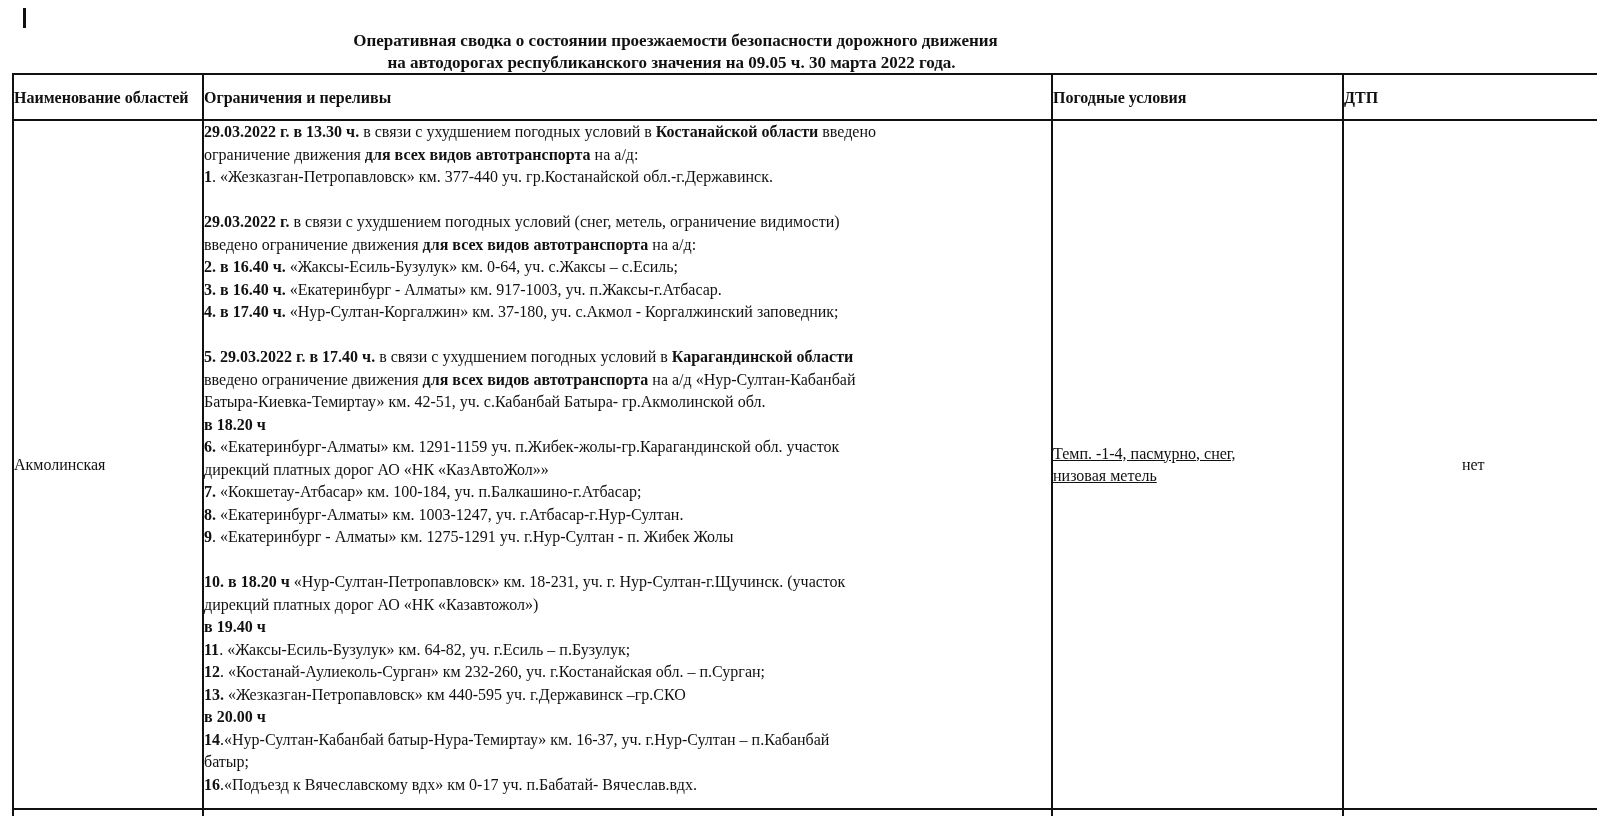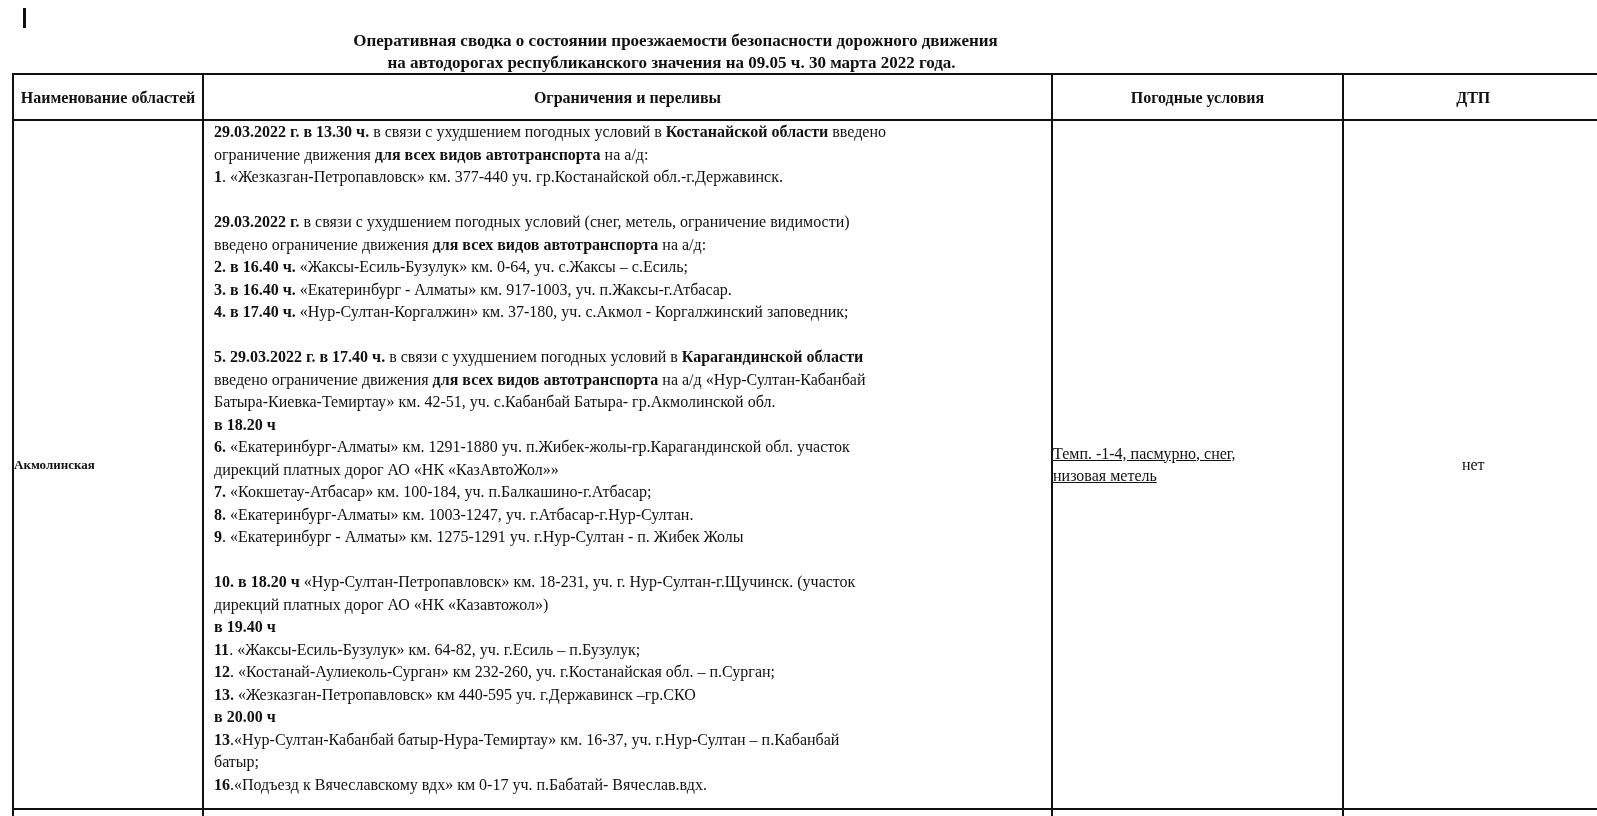--- a/index.html
+++ b/index.html
@@ -20,31 +20,31 @@
     position: absolute; left: 12px; top: 73px;
     border-collapse: collapse; table-layout: fixed;
     width: 1590px;
   }
   table.summary th, table.summary td {
     border: 2px solid #111; padding: 0; vertical-align: middle;
   }
   table.summary tr:first-child th { border-top-width: 2.5px; }
   table.summary td:last-child, table.summary th:last-child { border-right: 1px solid #ddd; }
   th {
-    font-weight: bold; font-size: 16px; text-align: center; height: 44px; line-height: 19px;
+    font-weight: bold; font-size: 16px; text-align: left; height: 44px; line-height: 19px;
   }
   col.c1 { width: 190px; }
   col.c2 { width: 849px; }
   col.c3 { width: 291px; }
   col.c4 { width: 260px; }
-  td.region { font-weight: bold; font-size: 13px; padding-left: 12px; }
+  td.region { font-weight: normal; font-size: 16px; padding-left: 12px; }
   td.restrictions { vertical-align: top; padding: 2px 8px 0 11px; font-size: 16px; line-height: 22.5px; }
   td.restrictions .para { margin: 0 0 22.5px 0; }
   td.restrictions .para.last { margin-bottom: 12px; }
-  td.restrictions .line { display: block; white-space: nowrap; padding-left: 10px; }
+  td.restrictions .line { display: block; white-space: nowrap; }
   td.restrictions b { font-weight: bold; }
   td.weather { font-size: 16px; line-height: 22px; padding: 0 14px; vertical-align: middle; }
   td.weather .w { display: block; text-decoration: underline; }
   td.dtp { text-align: center; font-size: 16px; }
   tr.body-row td { height: 675px; }
   tr.next-row td { height: 20px; border-bottom: none; }
 </style>
 </head>
 <body>
 
@@ -82,35 +82,35 @@
         <span class="line"><span>введено ограничение движения </span><b>для всех видов автотранспорта</b><span> на а/д:</span></span>
         <span class="line"><b>2</b><b>. в 16.40 ч.</b><span> «Жаксы-Есиль-Бузулук» км. 0-64, уч. с.Жаксы – с.Есиль;</span></span>
         <span class="line"><b>3</b><b>. в 16.40 ч.</b><span> «Екатеринбург - Алматы» км. 917-1003, уч. п.Жаксы-г.Атбасар.</span></span>
         <span class="line"><b>4. в 17.40 ч.</b><span> «Нур-Султан-Коргалжин» км. 37-180, уч. с.Акмол - Коргалжинский заповедник;</span></span>
       </div>
       <div class="para">
         <span class="line"><b>5. 29.03.2022 г. в 17.40 ч.</b><span> в связи с ухудшением погодных условий в </span><b>Карагандинской области</b></span>
         <span class="line"><span>введено ограничение движения </span><b>для всех видов автотранспорта</b><span> на а/д «Нур-Султан-Кабанбай</span></span>
         <span class="line">Батыра-Киевка-Темиртау» км. 42-51, уч. с.Кабанбай Батыра- гр.Акмолинской обл.</span>
         <b class="line">в 18.20 ч</b>
-        <span class="line"><b>6.</b><span> «Екатеринбург-Алматы» км. 1291-1880 уч. п.Жибек-жолы-гр.Карагандинской обл. участок</span></span>
+        <span class="line"><b>6.</b><span> «Екатеринбург-Алматы» км. 1291-1159 уч. п.Жибек-жолы-гр.Карагандинской обл. участок</span></span>
         <span class="line">дирекций платных дорог АО «НК «КазАвтоЖол»»</span>
         <span class="line"><b>7.</b><span> «Кокшетау-Атбасар» км. 100-184, уч. п.Балкашино-г.Атбасар;</span></span>
         <span class="line"><b>8.</b><span> «Екатеринбург-Алматы» км. 1003-1247, уч. г.Атбасар-г.Нур-Султан.</span></span>
         <span class="line"><b>9</b><span>. «Екатеринбург - Алматы» км. 1275-1291 уч. г.Нур-Султан - п. Жибек Жолы</span></span>
       </div>
       <div class="para last">
         <span class="line"><b>10. в 18.20 ч</b><span>  «Нур-Султан-Петропавловск» км. 18-231, уч. г. Нур-Султан-г.Щучинск. (участок</span></span>
         <span class="line">дирекций платных дорог АО «НК «Казавтожол»)</span>
         <b class="line">в 19.40 ч</b>
         <span class="line"><b>11</b><span>. «Жаксы-Есиль-Бузулук» км. 64-82, уч. г.Есиль – п.Бузулук;</span></span>
         <span class="line"><b>12</b><span>. «Костанай-Аулиеколь-Сурган» км 232-260, уч. г.Костанайская обл. – п.Сурган;</span></span>
         <span class="line"><b>13.</b><span> «Жезказган-Петропавловск» км 440-595 уч. г.Державинск –гр.СКО</span></span>
         <b class="line">в 20.00 ч</b>
-        <span class="line"><b>13</b><span>.«Нур-Султан-Кабанбай батыр-Нура-Темиртау» км. 16-37, уч. г.Нур-Султан – п.Кабанбай</span></span>
+        <span class="line"><b>14</b><span>.«Нур-Султан-Кабанбай батыр-Нура-Темиртау» км. 16-37, уч. г.Нур-Султан – п.Кабанбай</span></span>
         <span class="line">батыр;</span>
         <span class="line"><b>16</b><span>.«Подъезд к Вячеславскому вдх» км 0-17 уч. п.Бабатай- Вячеслав.вдх.</span></span>
       </div>
     </td>
     <td class="weather">
       <span class="w">Темп. -1-4, пасмурно, снег,</span>
       <span class="w">низовая  метель</span>
     </td>
     <td class="dtp">нет</td>
   </tr>

